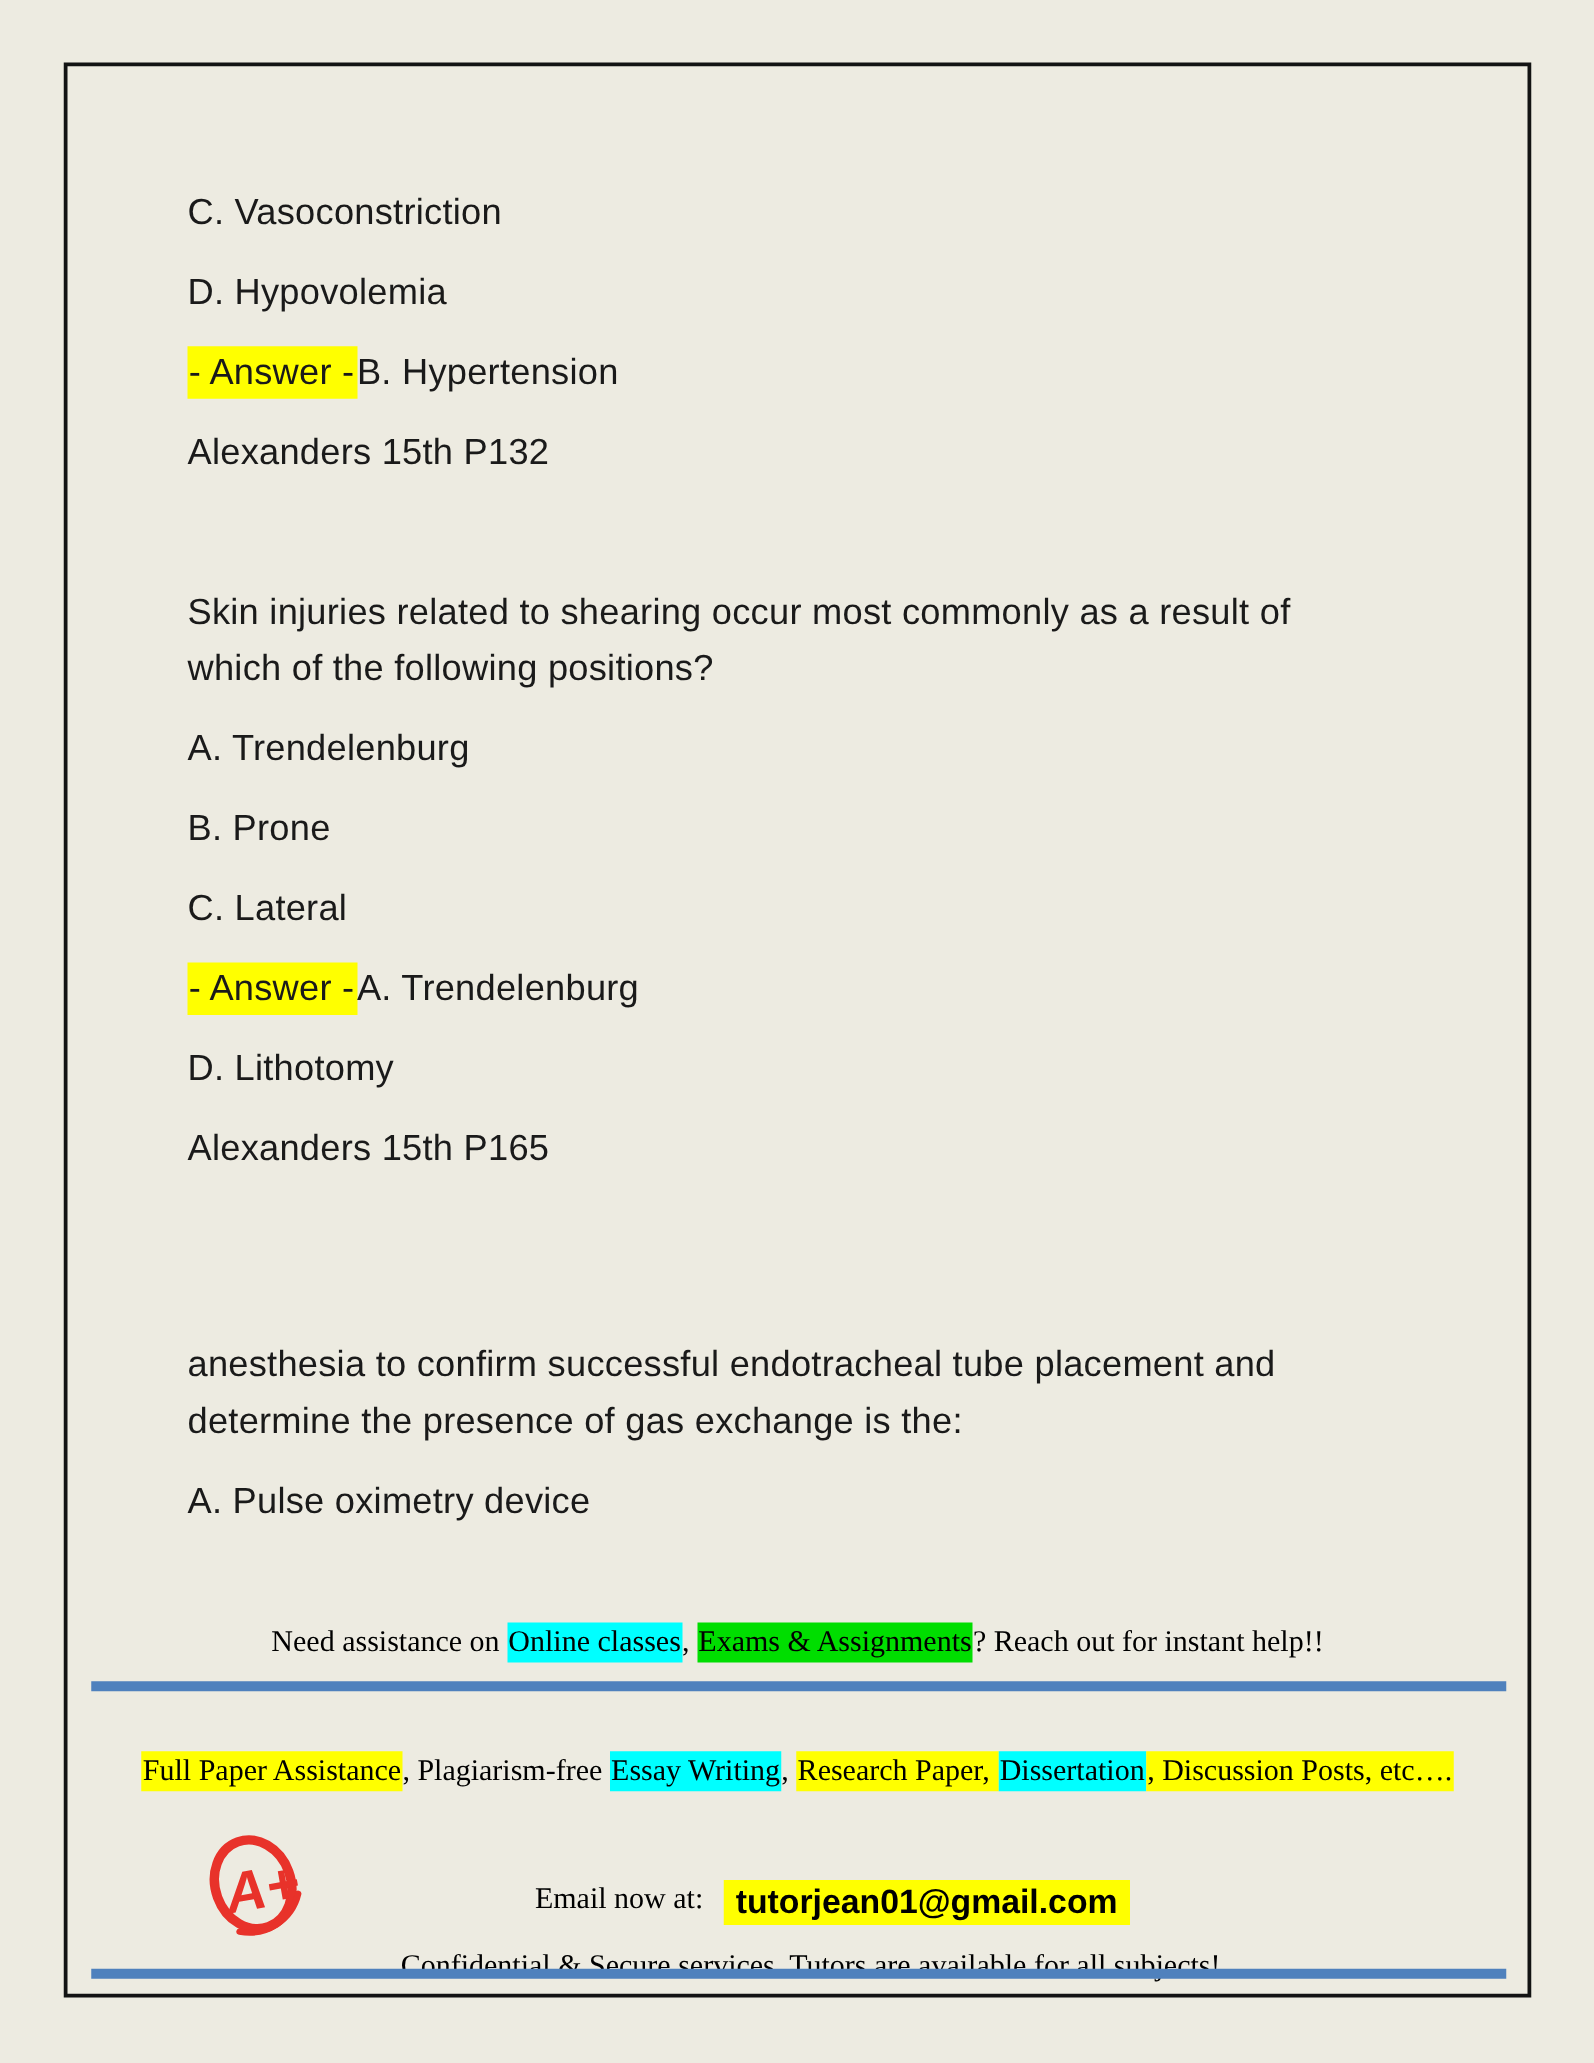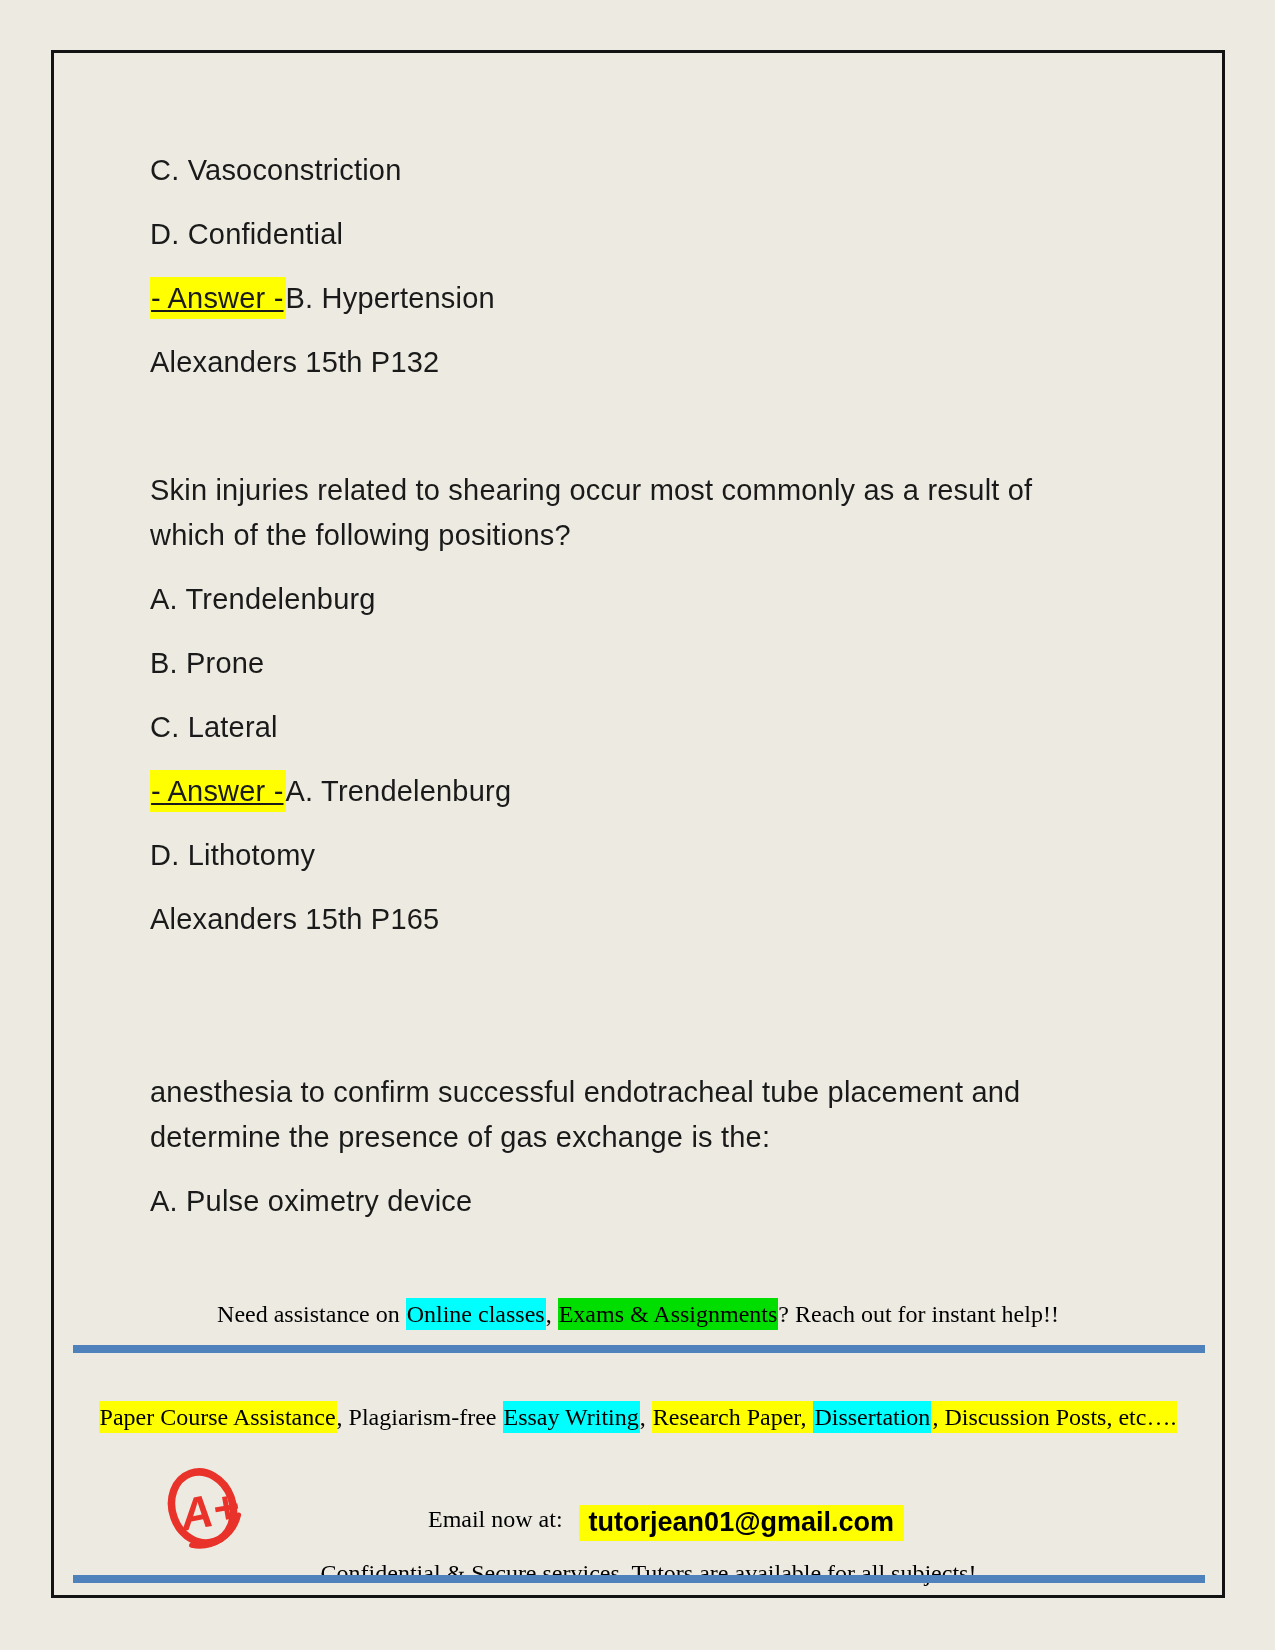--- a/index.html
+++ b/index.html
@@ -34,21 +34,20 @@
     width: 920px;
     font-size: 29px;
     line-height: 45px;
     letter-spacing: 0.2px;
   }
   p.docline { margin: 0 0 19px 0; }
   .spacer { height: 64px; }
   .hl-answer {
     background: var(--hl-yellow);
     padding: 5px 2px 5px 1px;
-    text-decoration: underline;
   }
   .bar {
     position: absolute;
     left: 73px;
     width: 1132px;
     height: 8px;
     background: var(--bar);
   }
   .bar-top { top: 1345px; }
   .bar-bottom { top: 1575px; }
@@ -88,41 +87,41 @@
   }
   .logo svg { width: 100%; height: 100%; }
 </style>
 </head>
 <body>
 
 <div class="frame"></div>
 
 <div class="doc-text">
   <p class="docline">C. Vasoconstriction</p>
-  <p class="docline">D. Confidential</p>
+  <p class="docline">D. Hypovolemia</p>
   <p class="docline"><span class="hl-answer">- Answer -</span><span>B. Hypertension</span></p>
   <p class="docline">Alexanders 15th P132</p>
   <div class="spacer"></div>
   <p class="docline"><span>Skin injuries related to shearing occur most commonly as a result of</span><br><span>which of the following positions?</span></p>
   <p class="docline">A. Trendelenburg</p>
   <p class="docline">B. Prone</p>
   <p class="docline">C. Lateral</p>
   <p class="docline"><span class="hl-answer">- Answer -</span><span>A. Trendelenburg</span></p>
   <p class="docline">D. Lithotomy</p>
   <p class="docline">Alexanders 15th P165</p>
   <div class="spacer"></div>
   <p class="docline"><br><span>anesthesia to confirm successful endotracheal tube placement and</span><br><span>determine the presence of gas exchange is the:</span></p>
   <p class="docline">A. Pulse oximetry device</p>
 </div>
 
 <div class="bar bar-top"></div>
 
 <div class="footer-line f1"><span>Need assistance on </span><span class="hl-c">Online classes</span><span>, </span><span class="hl-g">Exams &amp; Assignments</span><span>? Reach out for instant help!!</span></div>
 
-<div class="footer-line f2"><span class="hl-y">Paper Course Assistance</span><span>, Plagiarism-free </span><span class="hl-c">Essay Writing</span><span>, </span><span class="hl-y">Research Paper, </span><span class="hl-c">Dissertation</span><span class="hl-y">, Discussion Posts, etc….</span></div>
+<div class="footer-line f2"><span class="hl-y">Full Paper Assistance</span><span>, Plagiarism-free </span><span class="hl-c">Essay Writing</span><span>, </span><span class="hl-y">Research Paper, </span><span class="hl-c">Dissertation</span><span class="hl-y">, Discussion Posts, etc….</span></div>
 
 <div class="footer-line f3">Confidential &amp; Secure services. Tutors are available for all subjects!</div>
 
 <div class="footer-line f4"><span>Email now at: </span><span class="email-block">tutorjean01@gmail.com</span></div>
 
 <div class="logo">
   <svg viewBox="0 0 100 100">
     <g fill="none" stroke="currentColor" stroke-linecap="round">
       <ellipse cx="47" cy="47" rx="36" ry="43" stroke-width="9" transform="rotate(-20 47 47)"></ellipse>
       <path d="M 34 92 A 48 48 0 0 0 90 56" stroke-width="6"></path>

